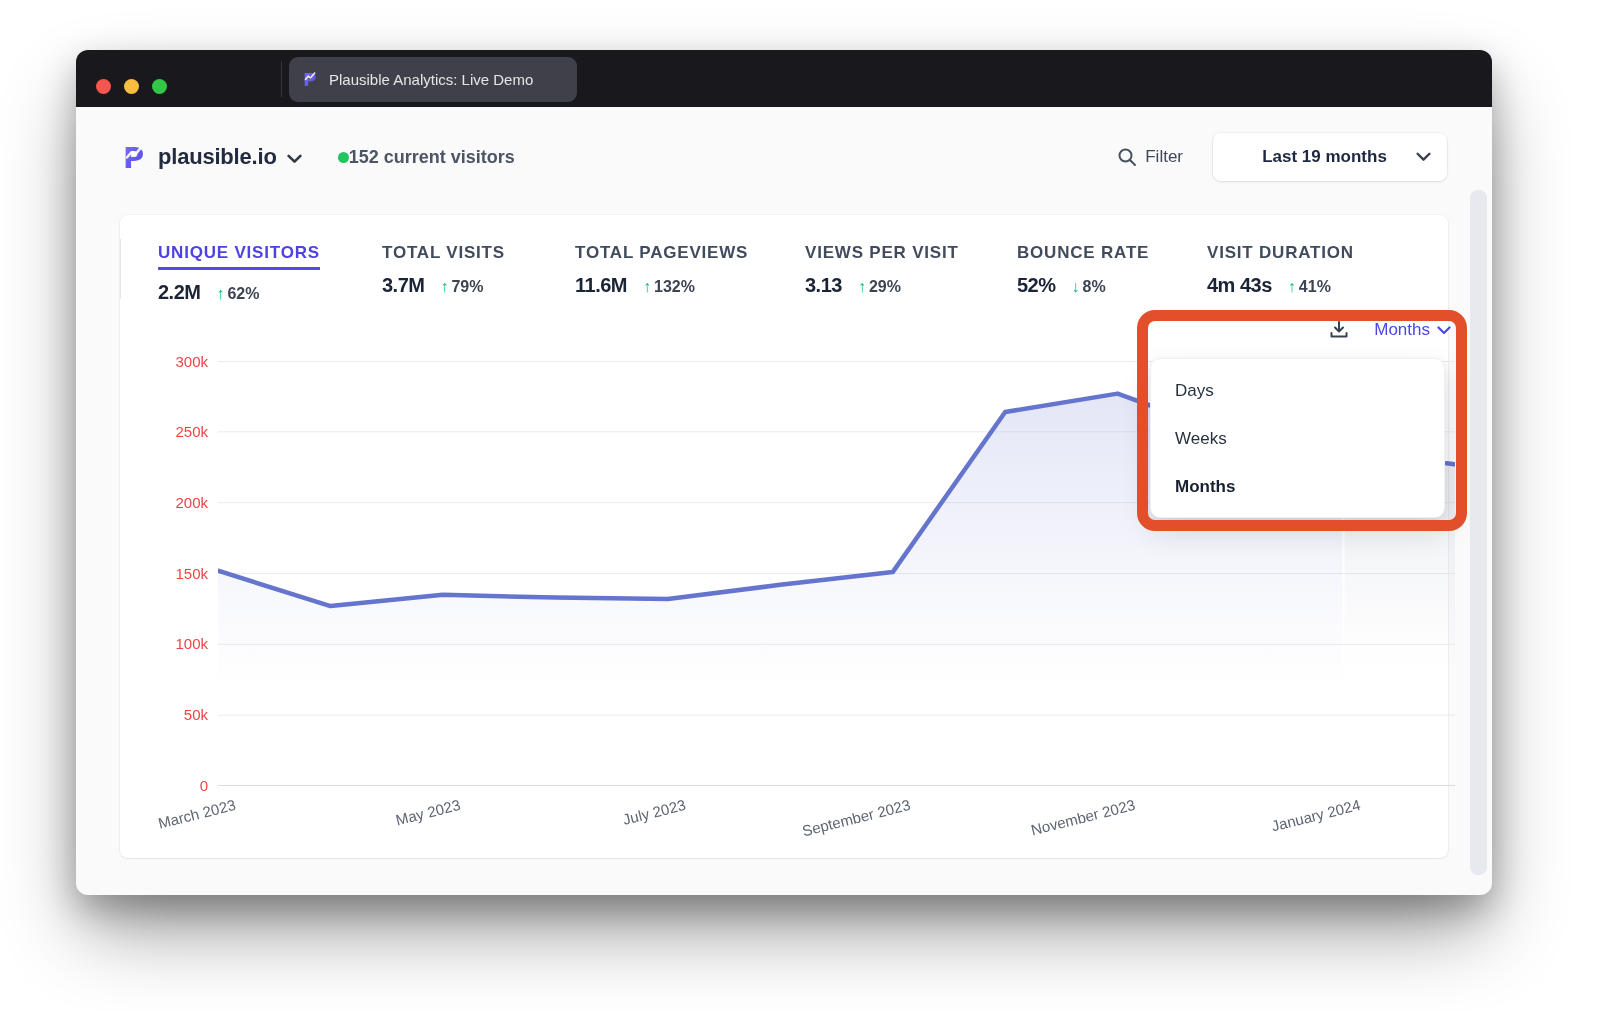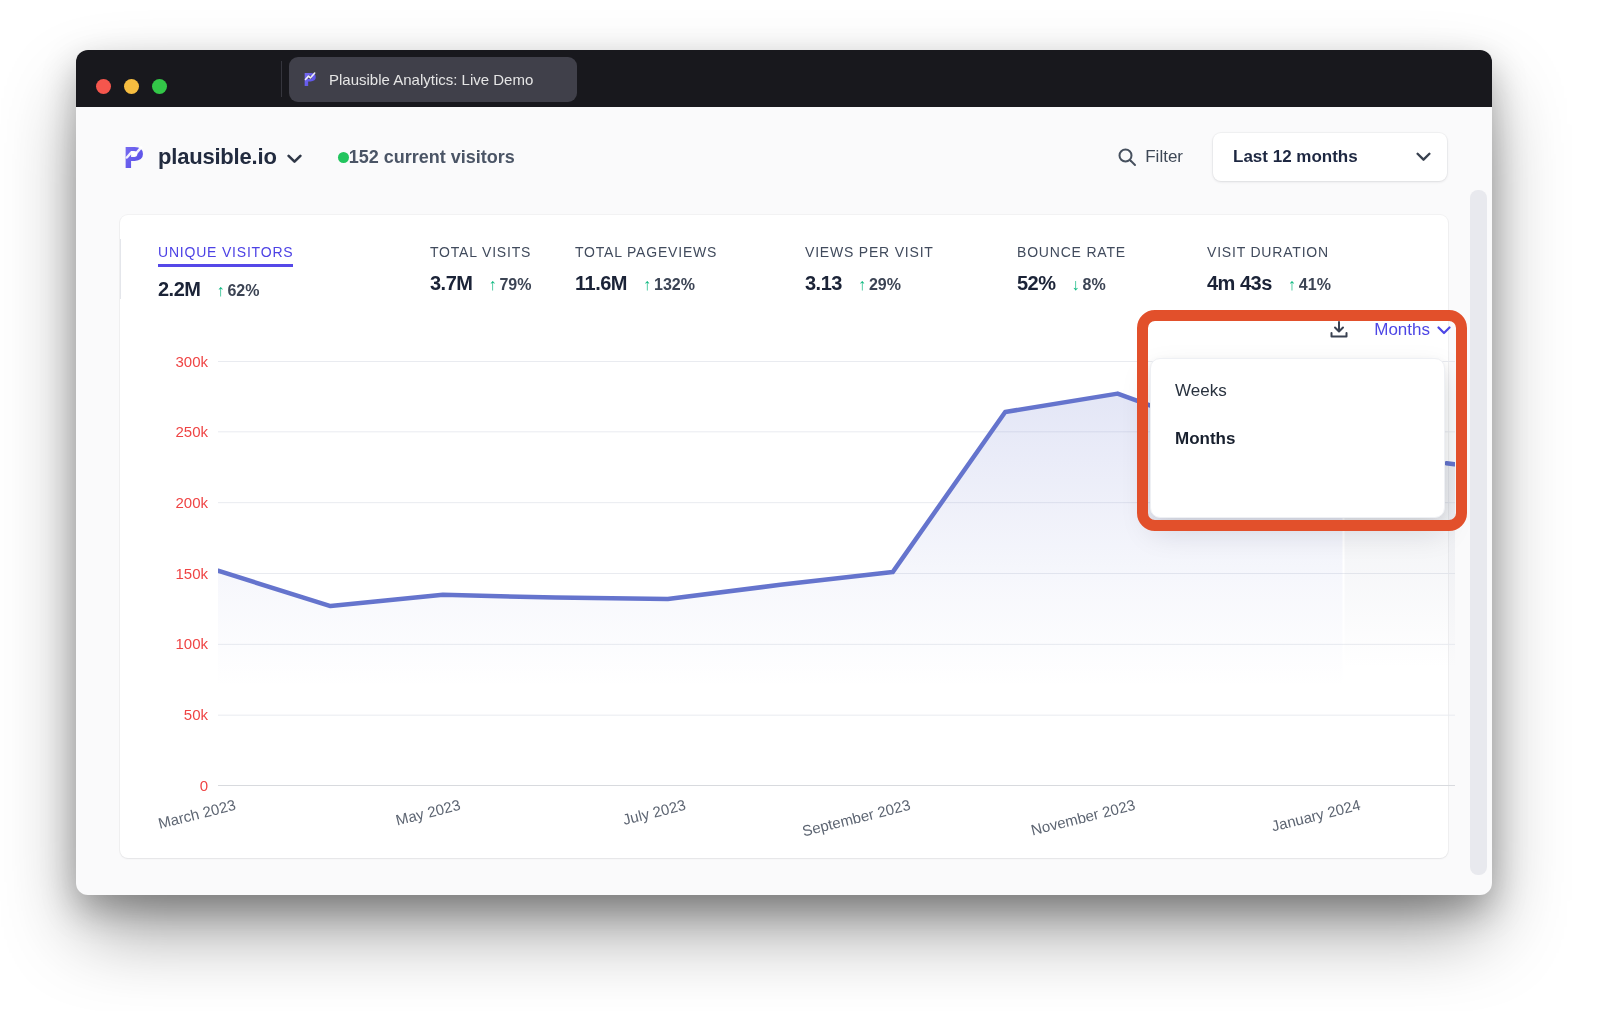--- a/index.html
+++ b/index.html
@@ -26,42 +26,42 @@
   }
   .tab-title{color:#e5e5e5;font-size:15px;white-space:nowrap;}
   
   .header-row{position:absolute;left:47px;right:45px;top:83px;height:48px;display:flex;align-items:center;}
   .site-group{display:flex;align-items:center;gap:10px;cursor:pointer;}
   .site-name{font-size:22px;font-weight:800;color:#222b3f;letter-spacing:-.2px;}
   .site-chev{color:#2f3747;margin-top:3px;}
   .live-group{display:flex;align-items:center;gap:0;margin-left:36px;}
   .live-dot{width:11px;height:11px;border-radius:50%;background:#22c55e;}
   .live-label{font-size:18px;font-weight:700;color:#4b5566;}
-  .right-group{margin-left:auto;display:flex;align-items:center;gap:30px;}
+  .right-group{margin-left:auto;display:flex;align-items:center;gap:30px;text-align:center;}
   .filter-btn{display:flex;align-items:center;gap:8px;font-size:17px;color:#3e4856;cursor:pointer;}
   .range-select{
     width:234px;height:48px;background:#fff;border-radius:8px;cursor:pointer;
     box-shadow:0 1px 3px rgba(15,23,42,.10),0 0 0 1px rgba(15,23,42,.03);
     display:flex;align-items:center;padding:0 16px 0 20px;box-sizing:border-box;
   }
   .range-value{font-size:17px;font-weight:600;color:#1d2741;flex:1;}
   .range-chev{color:#39414f;}
   
   .card{
     position:absolute;left:44px;top:165px;width:1328px;height:643px;background:#fff;
     border-radius:8px;box-shadow:0 1px 2px rgba(15,23,42,.06),0 0 0 1px rgba(15,23,42,.035);
   }
   .stat{position:absolute;top:28px;cursor:pointer;}
   .stat:nth-of-type(1){left:38px;}
-  .stat:nth-of-type(2){left:262px;margin-left:48px;}
+  .stat:nth-of-type(2){left:262px;}
   .stat:nth-of-type(3){left:455px;}
   .stat:nth-of-type(4){left:685px;}
   .stat:nth-of-type(5){left:897px;}
   .stat:nth-of-type(6){left:1087px;}
-  .stat-label{font-size:14px;font-weight:400;letter-spacing:.8px;color:#414b5d;white-space:nowrap;display:inline-block;}
+  .stat-label{font-size:17px;font-weight:700;letter-spacing:.8px;color:#414b5d;white-space:nowrap;display:inline-block;}
   .stat.active .stat-label{color:#4d42e5;padding-bottom:4px;border-bottom:3px solid #5548e8;}
   .stat-value-row{margin-top:11px;display:flex;align-items:baseline;}
   .stat-value{font-size:20px;font-weight:800;color:#1b2337;letter-spacing:-.5px;white-space:nowrap;}
   .stat-change{margin-left:16px;font-size:16px;font-weight:600;color:#3c4454;white-space:nowrap;}
   .arrow{color:#10b981;font-weight:700;margin-right:3px;font-size:16px;}
   .stat-divider{position:absolute;top:24px;width:1px;height:60px;background:#e4e6eb;}
   .stat-divider:nth-of-type(7){left:223px;}
   .stat-divider:nth-of-type(8){left:418px;}
   .stat-divider:nth-of-type(9){left:648px;}
   .stat-divider:nth-of-type(10){left:860px;}
@@ -152,21 +152,21 @@
     </div>
     <div class="right-group">
       <div class="filter-btn">
         <svg width="20" height="20" viewBox="0 0 20 20" fill="none" stroke="#46505e" stroke-width="2">
             <circle cx="8.5" cy="8.5" r="6"></circle>
             <line x1="13.5" y1="13.5" x2="18" y2="18" stroke-linecap="round"></line>
           </svg>
         <span>Filter</span>
       </div>
       <div class="range-select">
-        <span class="range-value">Last 12 months</span>
+        <span class="range-value">Last 19 months</span>
         <svg class="range-chev" width="15" height="10" viewBox="0 0 14 9">
             <polyline points="1.5,1.5 7,7 12.5,1.5" fill="none" stroke="currentColor" stroke-width="2.2" stroke-linecap="round" stroke-linejoin="round"></polyline>
           </svg>
       </div>
     </div>
   </div>
 
   <div class="card">
     <div class="stat active">
       <span class="stat-label">UNIQUE VISITORS</span>
@@ -258,20 +258,21 @@
         <div class="xtick" style="right: 1222px;">March 2023</div>
         <div class="xtick" style="right: 997.091px;">May 2023</div>
         <div class="xtick" style="right: 772.182px;">July 2023</div>
         <div class="xtick" style="right: 547.273px;">September 2023</div>
         <div class="xtick" style="right: 322.364px;">November 2023</div>
         <div class="xtick" style="right: 97.4545px;">January 2024</div>
       </div>
   </div>
 
   <div class="menu" id="interval-menu">
+      <div class="menu-item">Days</div>
       <div class="menu-item">Weeks</div>
       <div class="menu-item selected">Months</div>
     </div>
 
   <div class="annotation"></div>
 
   <div class="scrollbar"></div>
 </div>
 
 </body></html>

